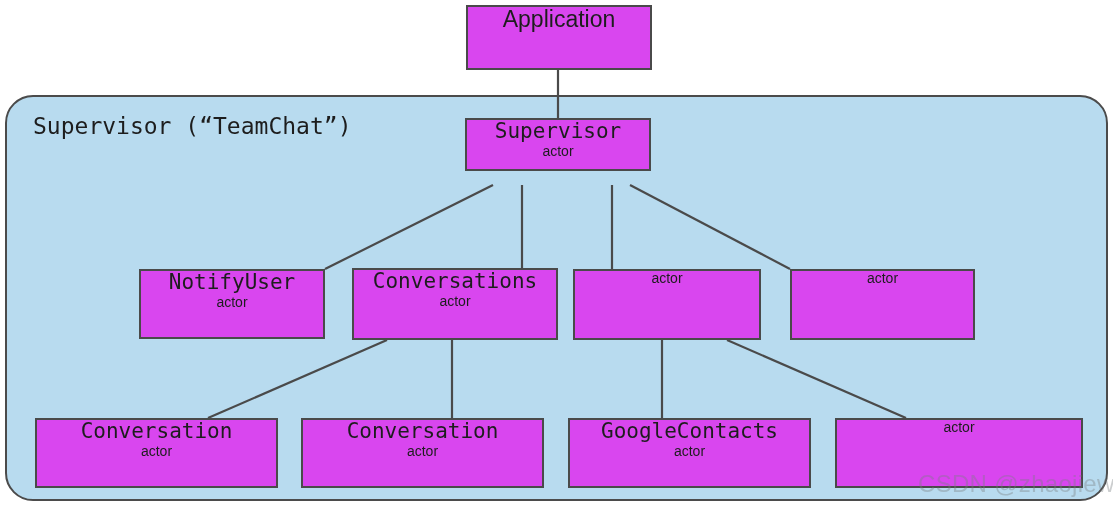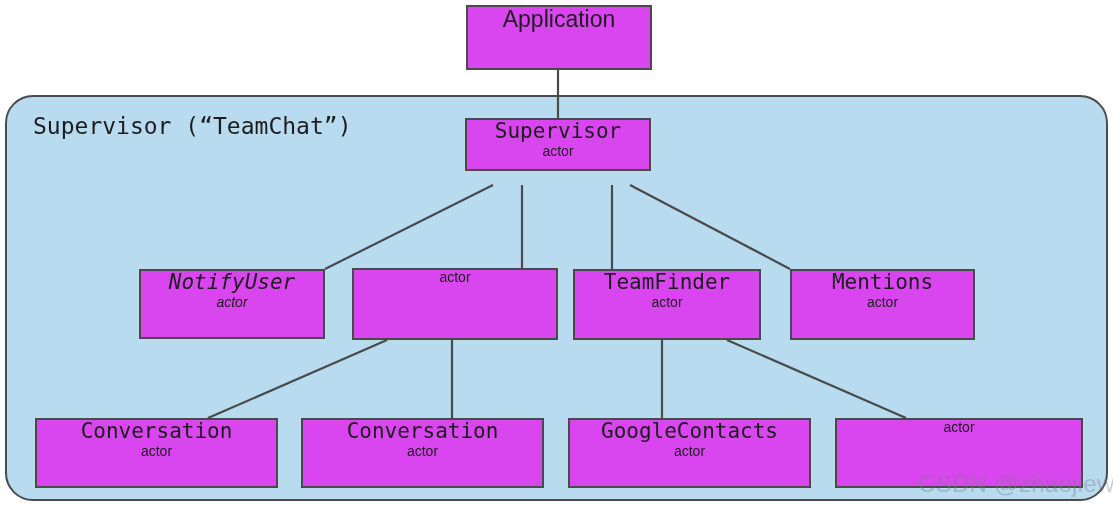--- a/index.html
+++ b/index.html
@@ -104,33 +104,32 @@
     </svg>
 
   <div id="node-layer">
       <div class="node plain" style="left: 466px; top: 5px; width: 186px; height: 65px;">
         <div class="type">Application</div>
       </div>
       <div class="node" style="left: 465px; top: 118px; width: 186px; height: 53px;">
         <div class="type">Supervisor</div>
         <div class="role">actor</div>
       </div>
-      <div class="node" style="left: 139px; top: 269px; width: 186px; height: 70px; font-style: italic;">
+      <div class="node" style="left: 139px; top: 269px; width: 186px; height: 70px;">
         <div class="type">NotifyUser</div>
         <div class="role">actor</div>
       </div>
       <div class="node" style="left: 352px; top: 268px; width: 206px; height: 72px;">
+        <div class="type">Conversations</div>
         <div class="role">actor</div>
       </div>
       <div class="node" style="left: 573px; top: 269px; width: 188px; height: 71px;">
-        <div class="type">TeamFinder</div>
         <div class="role">actor</div>
       </div>
       <div class="node" style="left: 790px; top: 269px; width: 185px; height: 71px;">
-        <div class="type">Mentions</div>
         <div class="role">actor</div>
       </div>
       <div class="node" style="left: 35px; top: 418px; width: 243px; height: 70px;">
         <div class="type">Conversation</div>
         <div class="role">actor</div>
       </div>
       <div class="node" style="left: 301px; top: 418px; width: 243px; height: 70px;">
         <div class="type">Conversation</div>
         <div class="role">actor</div>
       </div>

